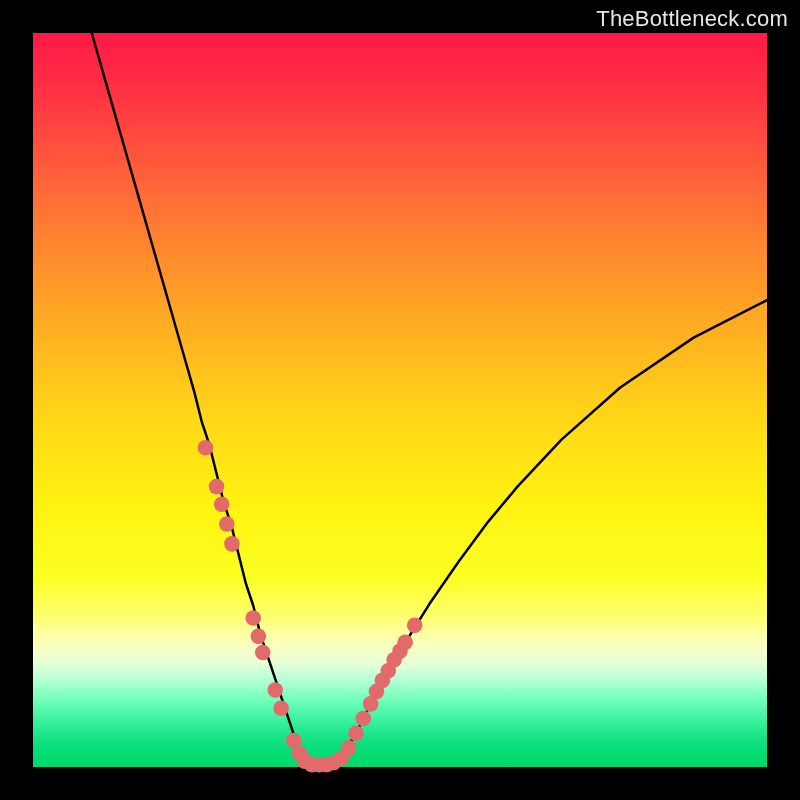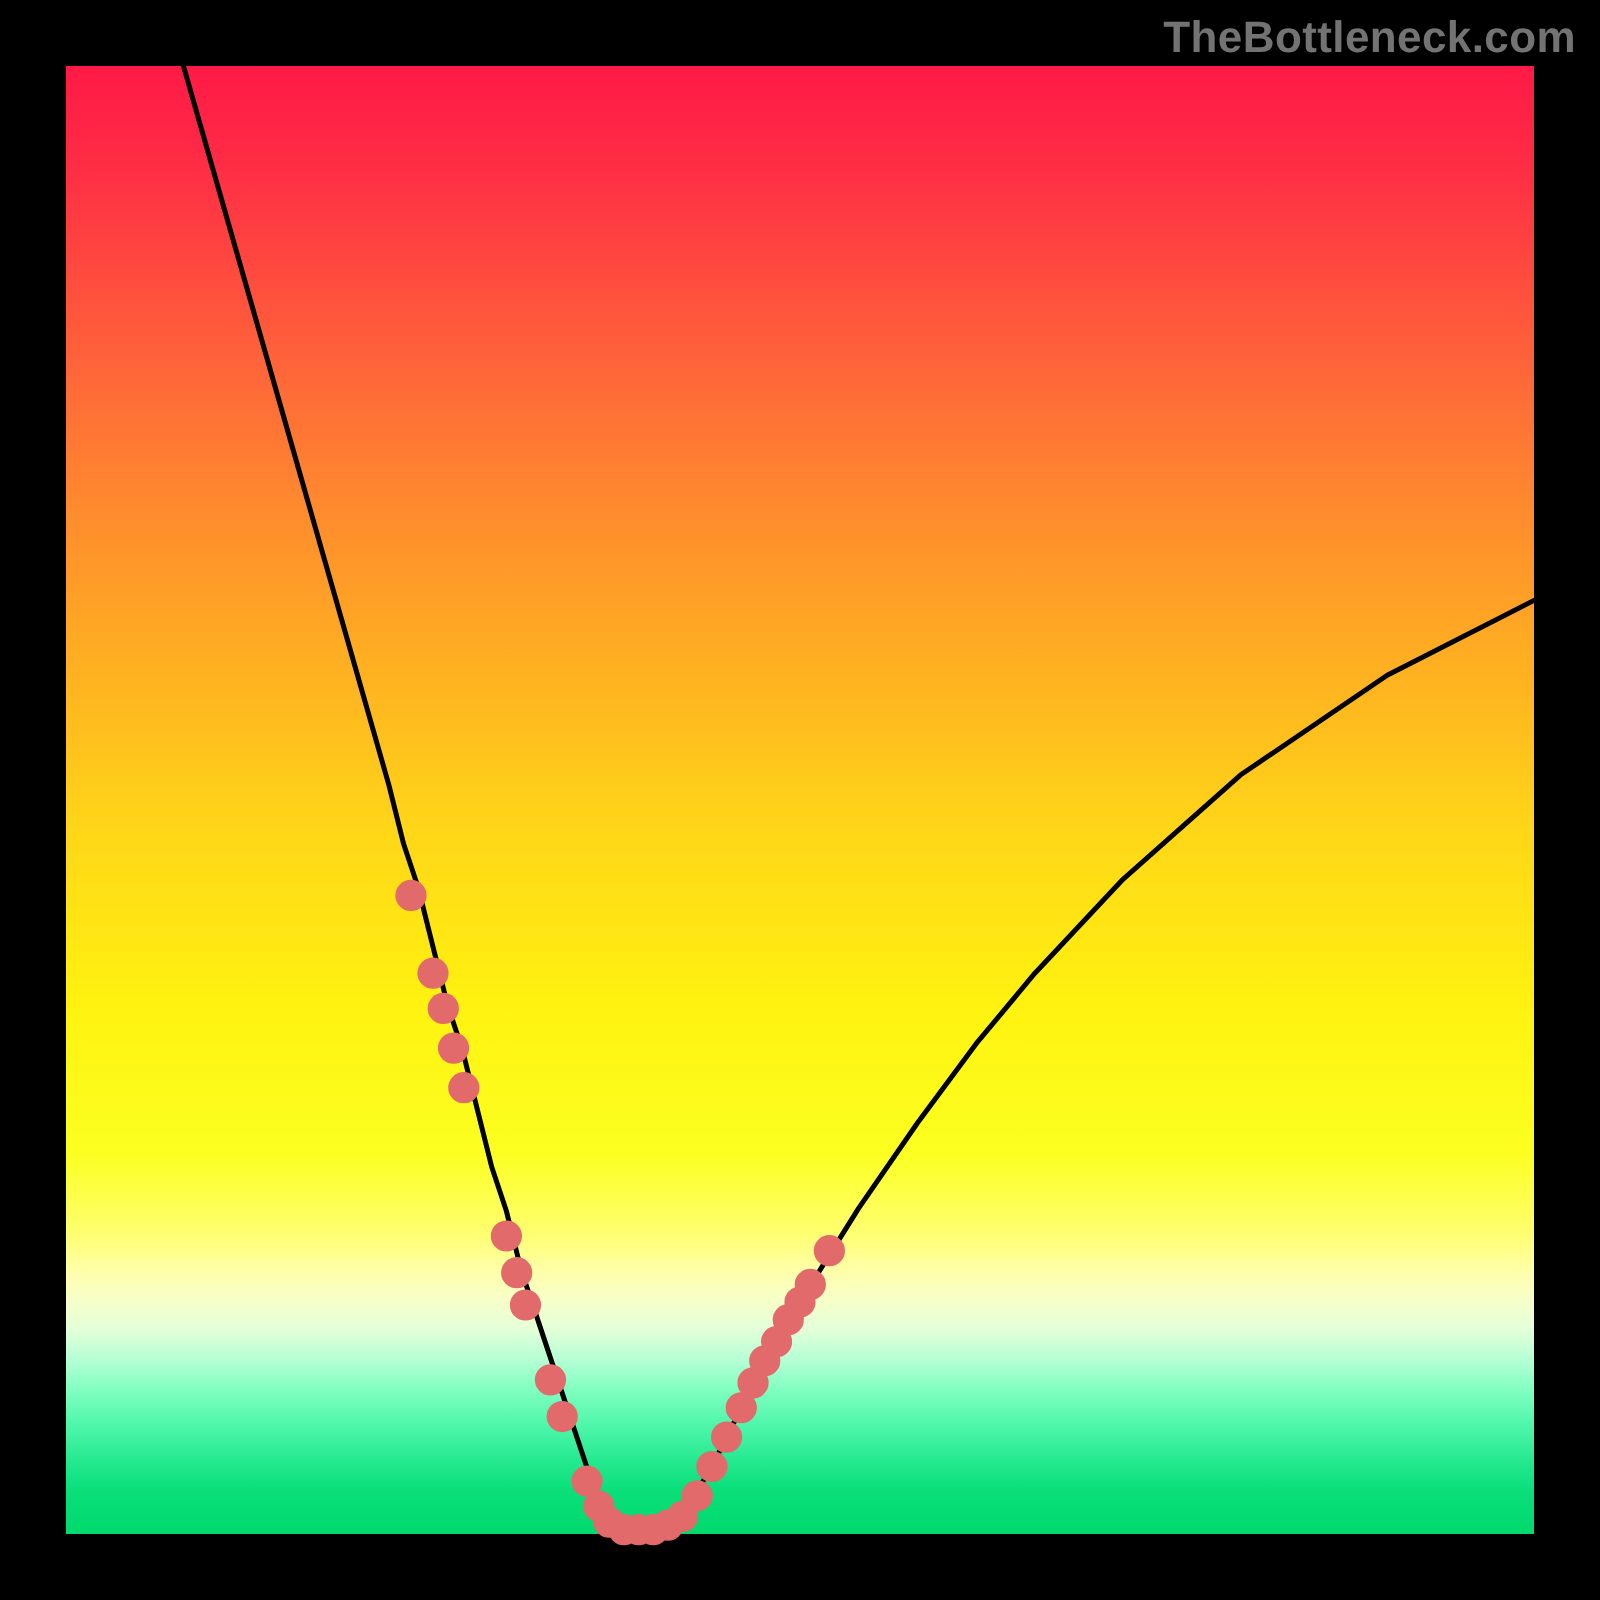--- a/index.html
+++ b/index.html
@@ -45,23 +45,23 @@
       #50f7ab 92.5%,
       #25e98f 95%,
       #0adf7a 97%,
       #00d96c 100%
     );
   }
   .watermark {
     position: absolute;
     top: 6px;
     right: 12px;
-    color: #737373;
+    color: #e5e5e5;
     font-size: 22px;
-    font-weight: 700;
+    font-weight: 400;
     letter-spacing: 0.2px;
     user-select: none;
   }
   svg.curve {
     position: absolute;
     left: 0;
     top: 0;
     width: 734px;
     height: 734px;
     overflow: visible;

